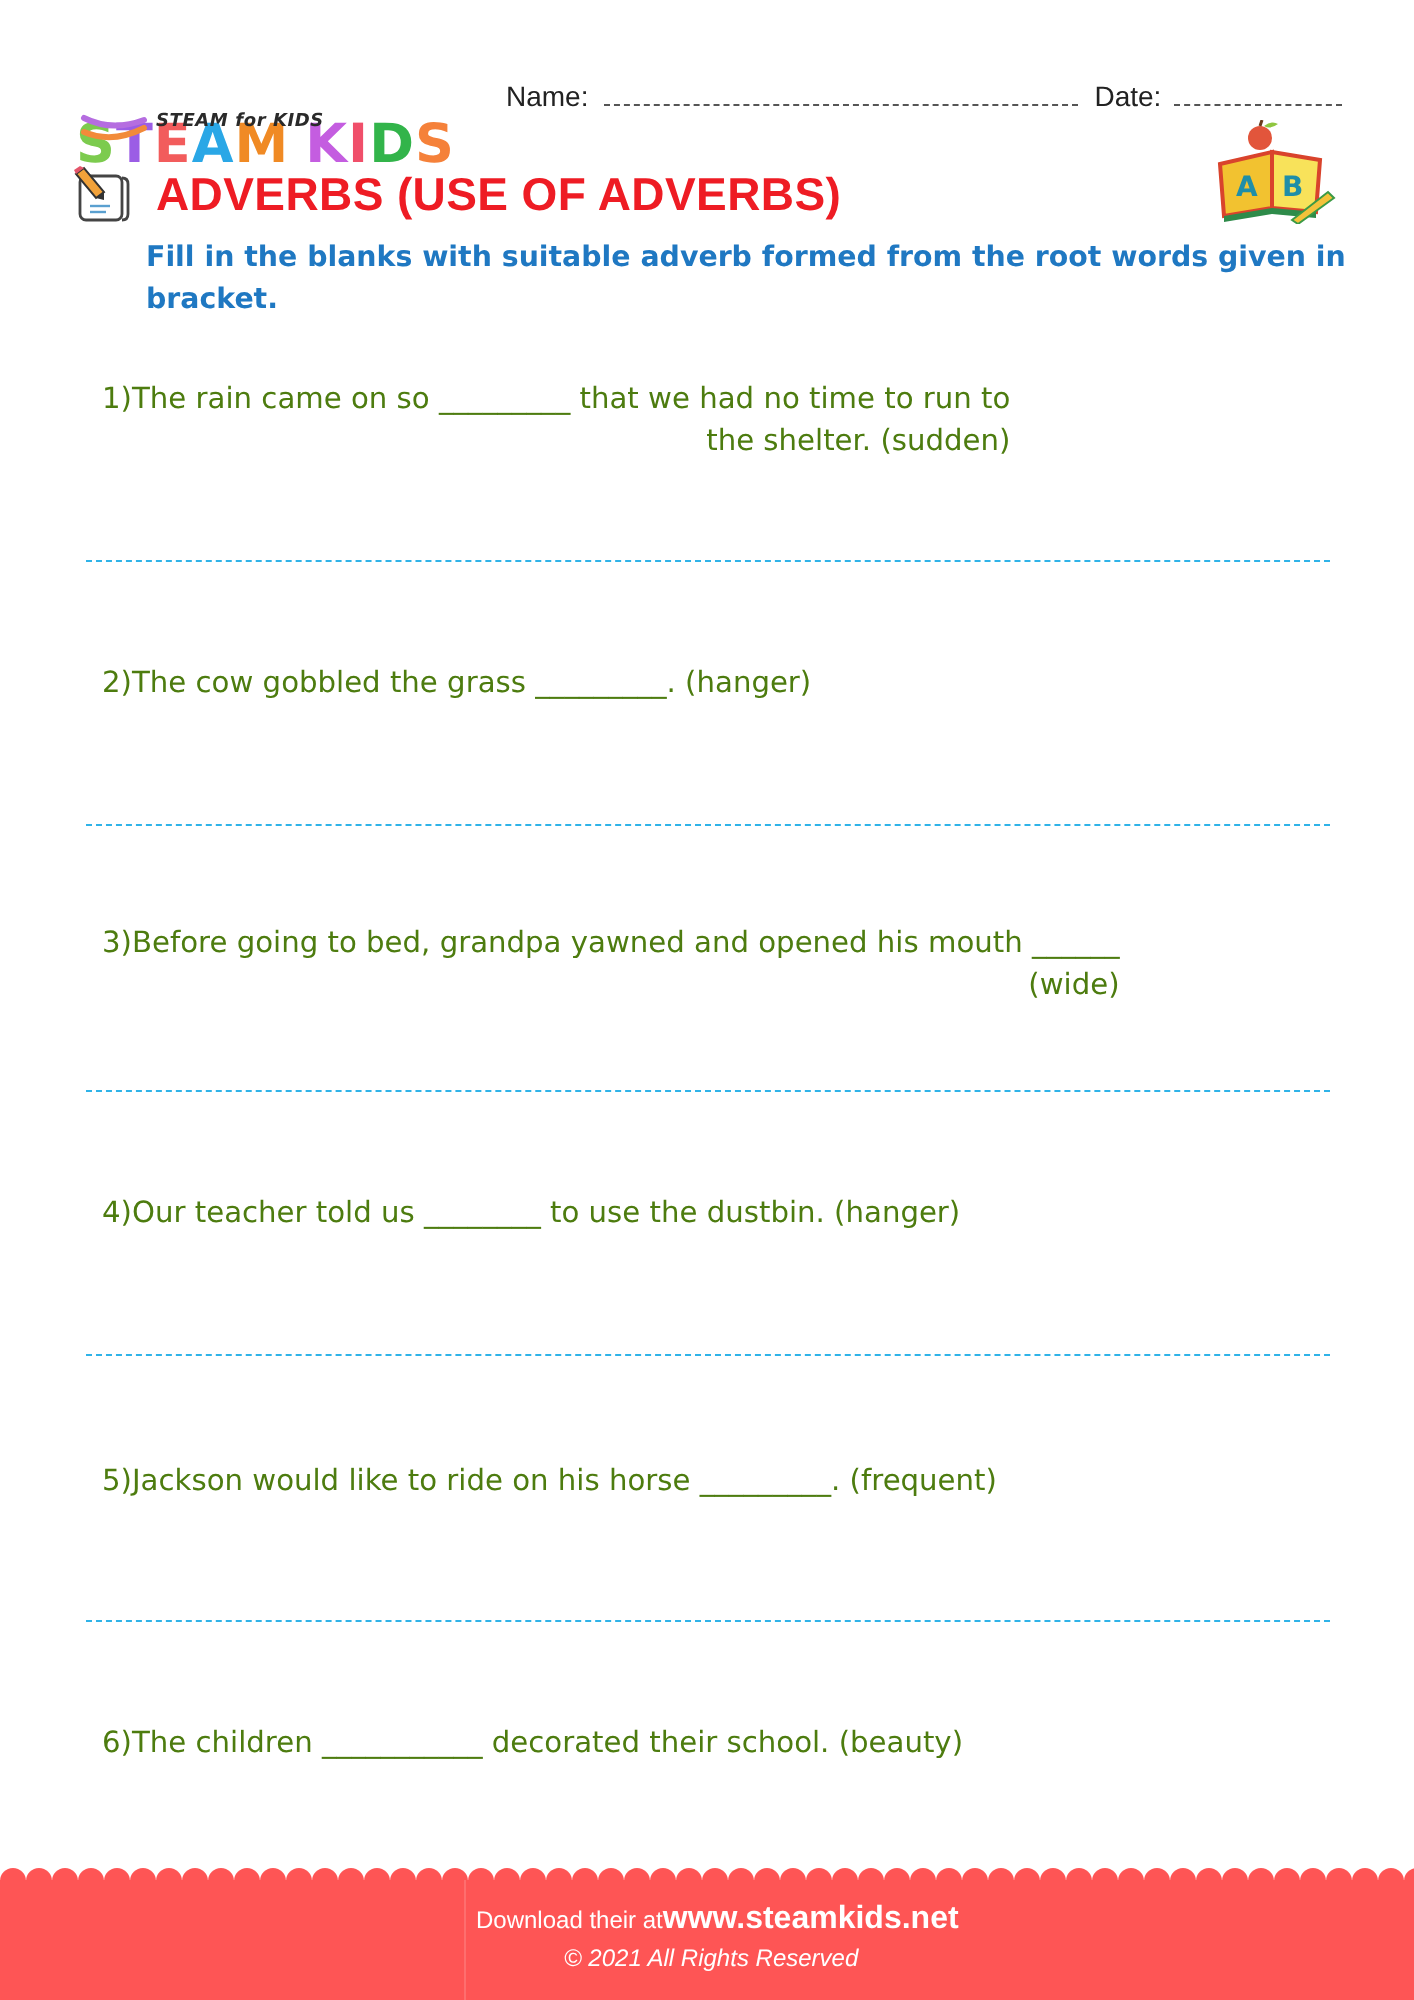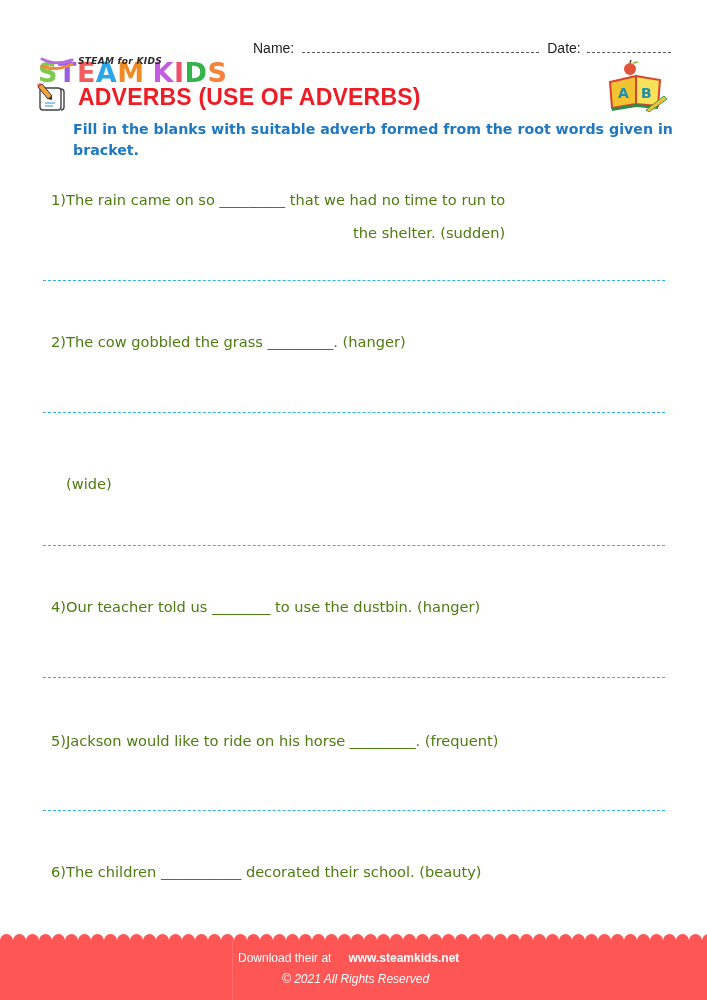--- a/index.html
+++ b/index.html
@@ -22,28 +22,28 @@
   .ab-icon { position: absolute; left: 606px; top: 60px; width: 62px; height: 52px; }
 
   .title-row { position: absolute; left: 36px; top: 83px; height: 32px; }
   .title-icon { position: absolute; left: 0; top: 0; width: 30px; height: 30px; }
   .title { position: absolute; left: 42px; top: 1px; white-space: nowrap; font-family: "Liberation Sans", sans-serif; font-weight: bold; font-size: 23px; color: #ee1c24; letter-spacing: 0.2px; }
 
   .instructions { position: absolute; left: 41px; top: 119px; width: 620px; font-family: "DejaVu Sans", sans-serif; font-weight: bold; font-size: 14.2px; line-height: 21px; color: #1f78c2; margin-left: 32px; }
 
   .q { position: absolute; left: 42px; font-family: "DejaVu Sans", sans-serif; font-size: 14.6px; line-height: 21px; color: #4d7c0f; text-align: right; }
   .q .num { display: inline-block; width: 24px; }
-  .q .cont { padding-left: 24px; margin-top: 12px; }
+  .q .cont { padding-left: 24px; }
   .dash { position: absolute; left: 43px; width: 622px; border-top: 1.5px dashed #2fb3e8; height: 0; }
 
   .footer { position: absolute; left: 0; top: 940px; width: 707px; height: 60px; background: #fe5555; }
   .scallop { position: absolute; left: 0; top: 932px; width: 707px; height: 12px; }
   .footer-line { position: absolute; left: 232px; top: 0; width: 1px; height: 60px; background: rgba(255,255,255,0.15); }
   .footer-dl { position: absolute; left: 238px; top: 11px; color: #fff; font-size: 12px; font-family: "Liberation Sans", sans-serif; }
-  .footer-dl .url { font-weight: bold; font-size: 12px; margin-left: 17px; }
+  .footer-dl .url { font-weight: bold; font-size: 16px; margin-left: 0; }
   .footer-copy { position: absolute; left: 282px; top: 32px; color: #fff; font-size: 12px; font-style: italic; font-family: "Liberation Sans", sans-serif; }
 </style>
 </head>
 <body>
 
 <div class="logo">
   <div class="logo-word">
     <span style="color:#7ccb4e">S</span><span style="color:#9b5de5">T</span><span style="color:#f25c5c">E</span><span style="color:#2aa7e6">A</span><span style="color:#f08a24">M</span><span style="width:8px"></span><span style="color:#c45de0">K</span><span style="color:#f04f6a">I</span><span style="color:#32b44a">D</span><span style="color:#f5813a">S</span>
   </div>
   <svg class="logo-swoosh" width="36" height="16" viewBox="0 0 36 16">
@@ -89,20 +89,21 @@
   <div class="cont">the shelter. (sudden)</div>
 </div>
 <div class="dash" style="top:280px"></div>
 
 <div class="q" style="top:331px">
   <div><span class="num">2)</span><span>The cow gobbled the grass _________.  (hanger)</span></div>
 </div>
 <div class="dash" style="top:412px"></div>
 
 <div class="q" style="top:461px">
+  <div><span class="num">3)</span><span>Before going to bed, grandpa yawned and opened his mouth ______</span></div>
   <div class="cont">(wide)</div>
 </div>
 <div class="dash" style="top:545px"></div>
 
 <div class="q" style="top:596px">
   <div><span class="num">4)</span><span>Our teacher told us ________ to use the dustbin. (hanger)</span></div>
 </div>
 <div class="dash" style="top:677px"></div>
 
 <div class="q" style="top:730px">

